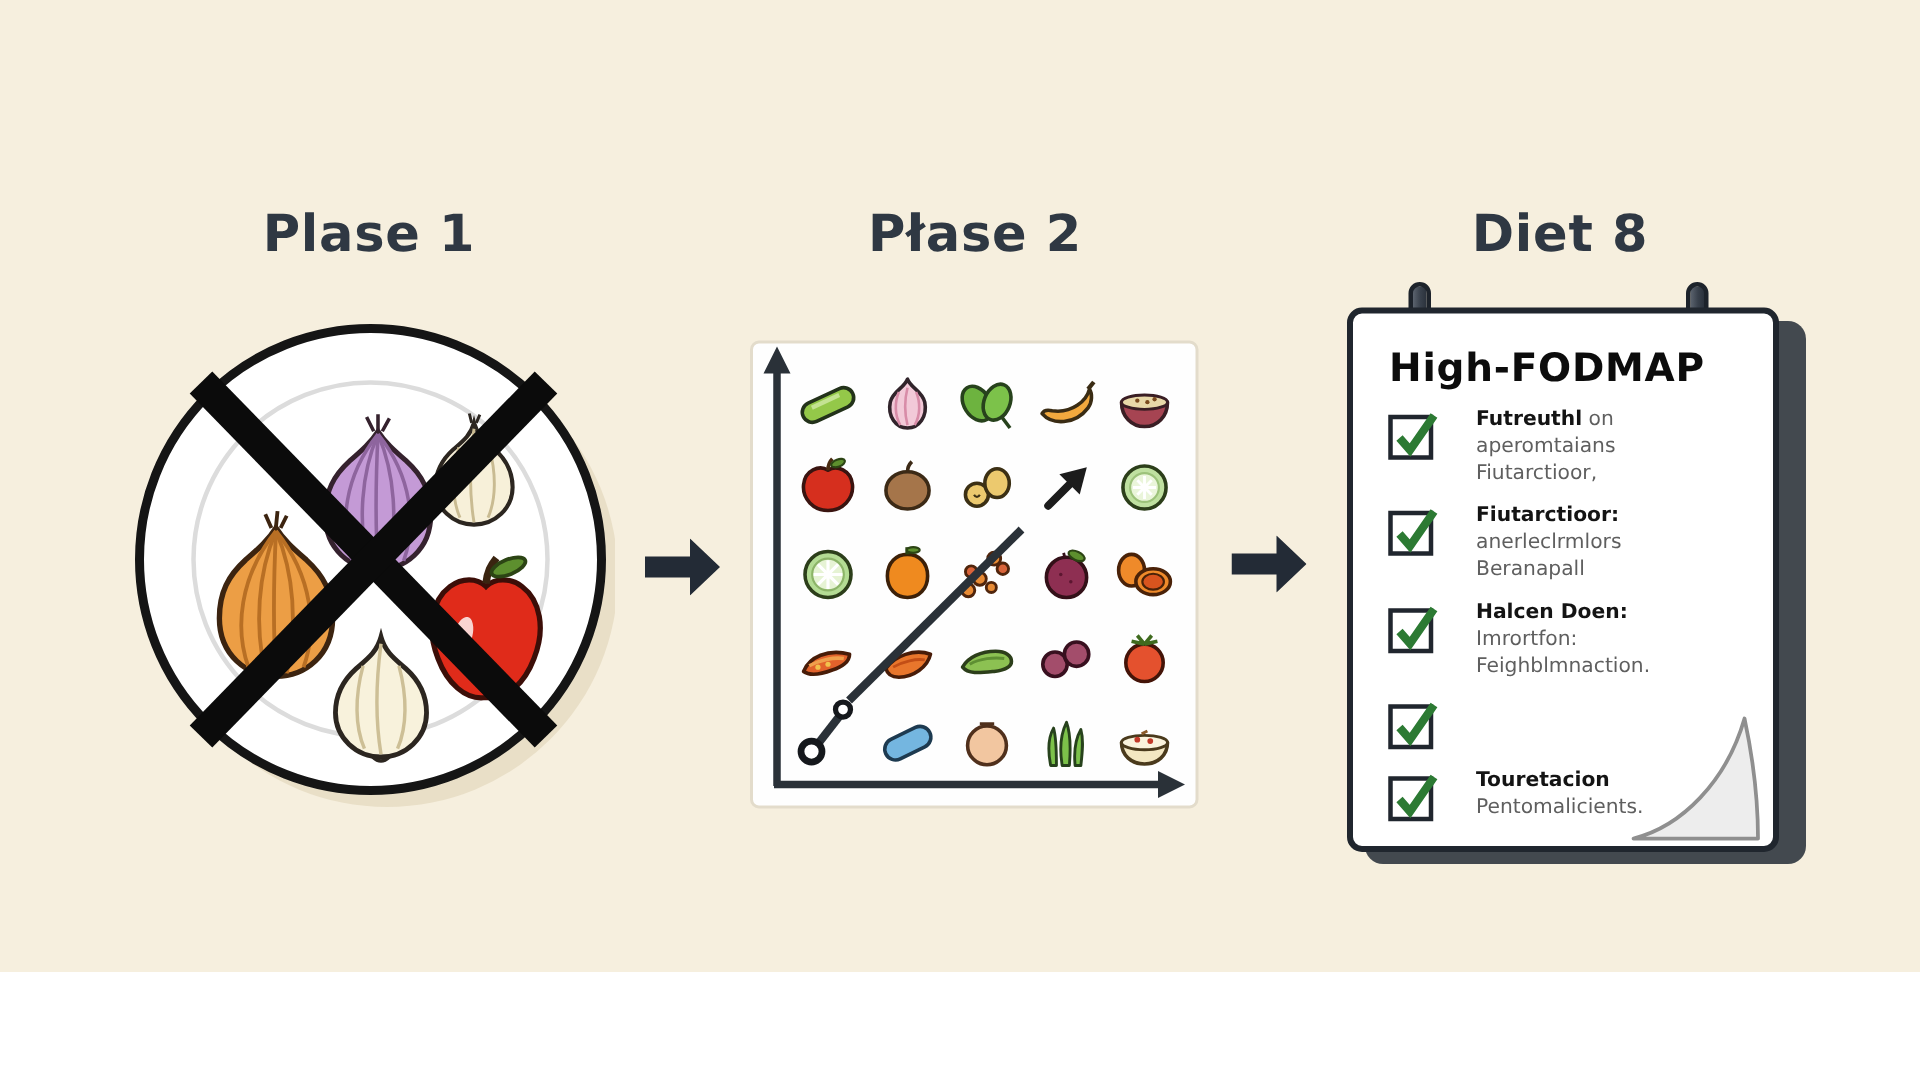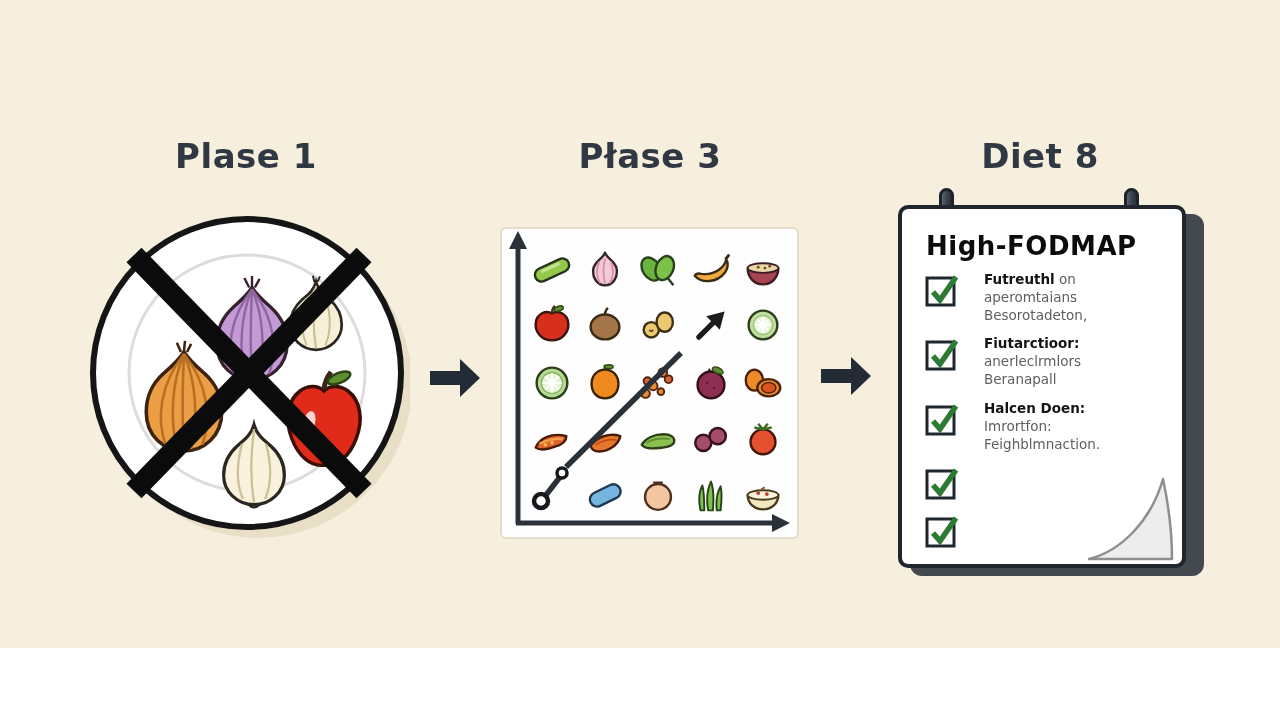--- a/index.html
+++ b/index.html
@@ -39,21 +39,21 @@
   .check-text{font-size:13.5px;line-height:1.32;color:#5f5f5f;width:185px;}
   .check-text b{color:#141414;}
   #page-curl{position:absolute;right:1px;bottom:1px;}
 </style>
 </head>
 <body>
 
 <div id="stage" style="--bg: #f6efde; --title: #2f3843; --board: #20262e;">
 
   <div class="phase-title" id="title-1">Plase 1</div>
-  <div class="phase-title" id="title-2">Płase 3</div>
+  <div class="phase-title" id="title-2">Płase 2</div>
   <div class="phase-title" id="title-3">Diet 8</div>
 
   <svg class="flow-arrow" id="arrow-1" viewBox="0 0 50 38">
     <polygon points="0,12 30,12 30,0 50,19 30,38 30,26 0,26" fill="#232b36"></polygon>
   </svg>
   <svg class="flow-arrow" id="arrow-2" viewBox="0 0 50 38">
     <polygon points="0,12 30,12 30,0 50,19 30,38 30,26 0,26" fill="#232b36"></polygon>
   </svg>
 
   <svg id="plate-panel" viewBox="0 0 326 326">
@@ -254,21 +254,21 @@
     <div id="clipboard-board">
       <div id="checklist-title">High-FODMAP</div>
 
       <div class="check-row">
         <svg width="36" height="36" viewBox="0 0 36 36">
           <rect x="3" y="6" width="27" height="27" fill="#ffffff" stroke="#20262e" stroke-width="3"></rect>
           <path d="M9 20 L16 28 L32 5" fill="none" stroke="#2c7a33" stroke-width="5.5"></path>
         </svg>
         <div class="check-text">
           <div><b>Futreuthl</b><span> on aperomtaians</span></div>
-          <div>Besorotadeton,</div>
+          <div>Fiutarctioor,</div>
         </div>
       </div>
 
       <div class="check-row">
         <svg width="36" height="36" viewBox="0 0 36 36">
           <rect x="3" y="6" width="27" height="27" fill="#ffffff" stroke="#20262e" stroke-width="3"></rect>
           <path d="M9 20 L16 28 L32 5" fill="none" stroke="#2c7a33" stroke-width="5.5"></path>
         </svg>
         <div class="check-text">
           <div><b>Fiutarctioor:</b><span> anerleclrmlors</span></div>
@@ -292,20 +292,24 @@
           <rect x="3" y="6" width="27" height="27" fill="#ffffff" stroke="#20262e" stroke-width="3"></rect>
           <path d="M9 20 L16 28 L32 5" fill="none" stroke="#2c7a33" stroke-width="5.5"></path>
         </svg>
       </div>
 
       <div class="check-row">
         <svg width="36" height="36" viewBox="0 0 36 36">
           <rect x="3" y="6" width="27" height="27" fill="#ffffff" stroke="#20262e" stroke-width="3"></rect>
           <path d="M9 20 L16 28 L32 5" fill="none" stroke="#2c7a33" stroke-width="5.5"></path>
         </svg>
+        <div class="check-text">
+          <div><b>Touretacion</b><span></span></div>
+          <div>Pentomalicients.</div>
+        </div>
       </div>
 
       <svg id="page-curl" width="96" height="92" viewBox="0 0 96 92">
         <path d="M4,88 C36,80 66,50 78,8 C84,36 87,62 87,88 Z" fill="#ededed" stroke="#8f8f8f" stroke-width="2.5" stroke-linejoin="round"></path>
       </svg>
     </div>
   </div>
 
 </div>
 

